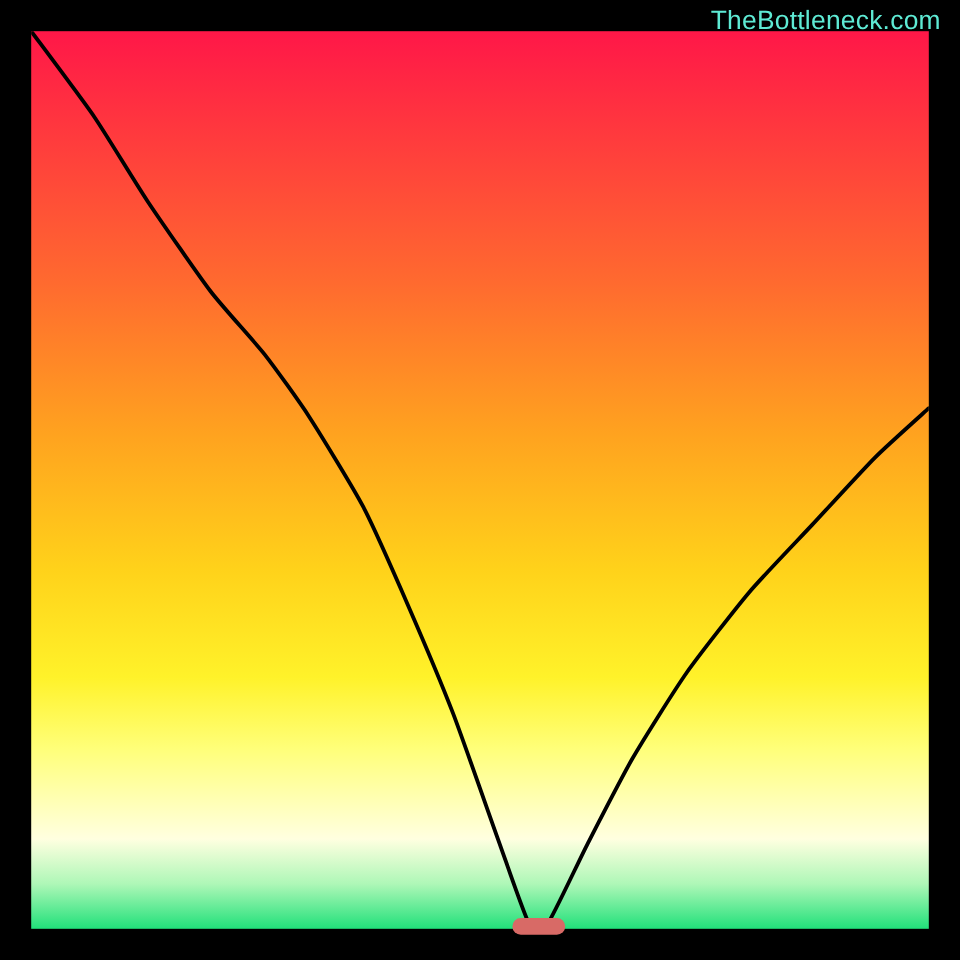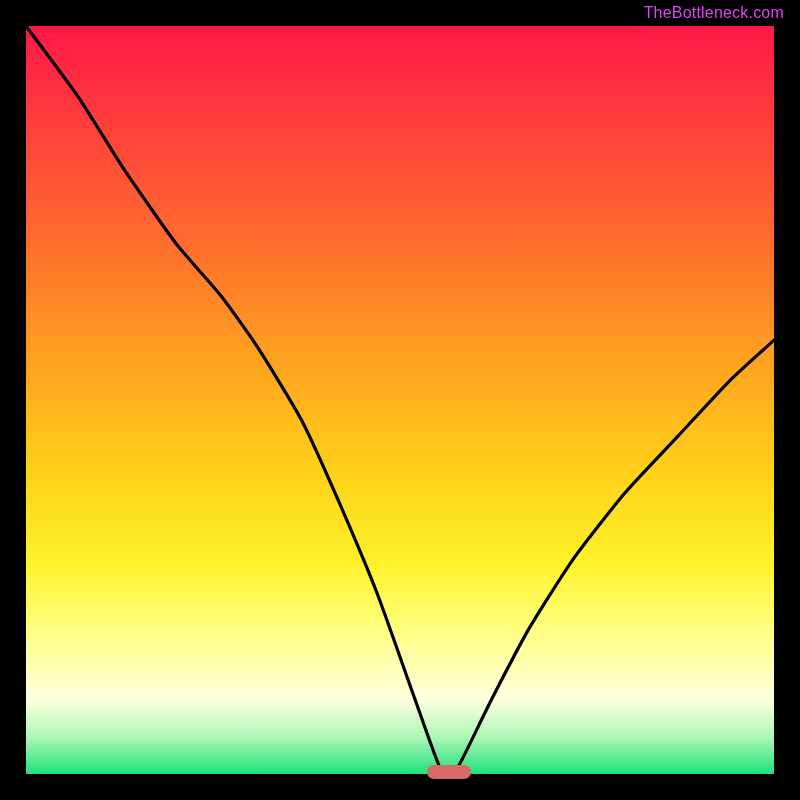--- a/index.html
+++ b/index.html
@@ -51,22 +51,22 @@
     width: 44px;
     height: 14px;
     border-radius: 7px;
     background: #d86a66;
     transform: translate(-50%, -50%);
   }
   .watermark {
     position: absolute;
     top: 4px;
     right: 16px;
-    color: #d946ef;
-    font-size: 16px;
+    color: #5eead4;
+    font-size: 22px;
     letter-spacing: 0.2px;
     user-select: none;
   }
 </style>
 </head>
 <body>
 
 <div class="frame">
   <div class="watermark">TheBottleneck.com</div>
   <div class="plot">

